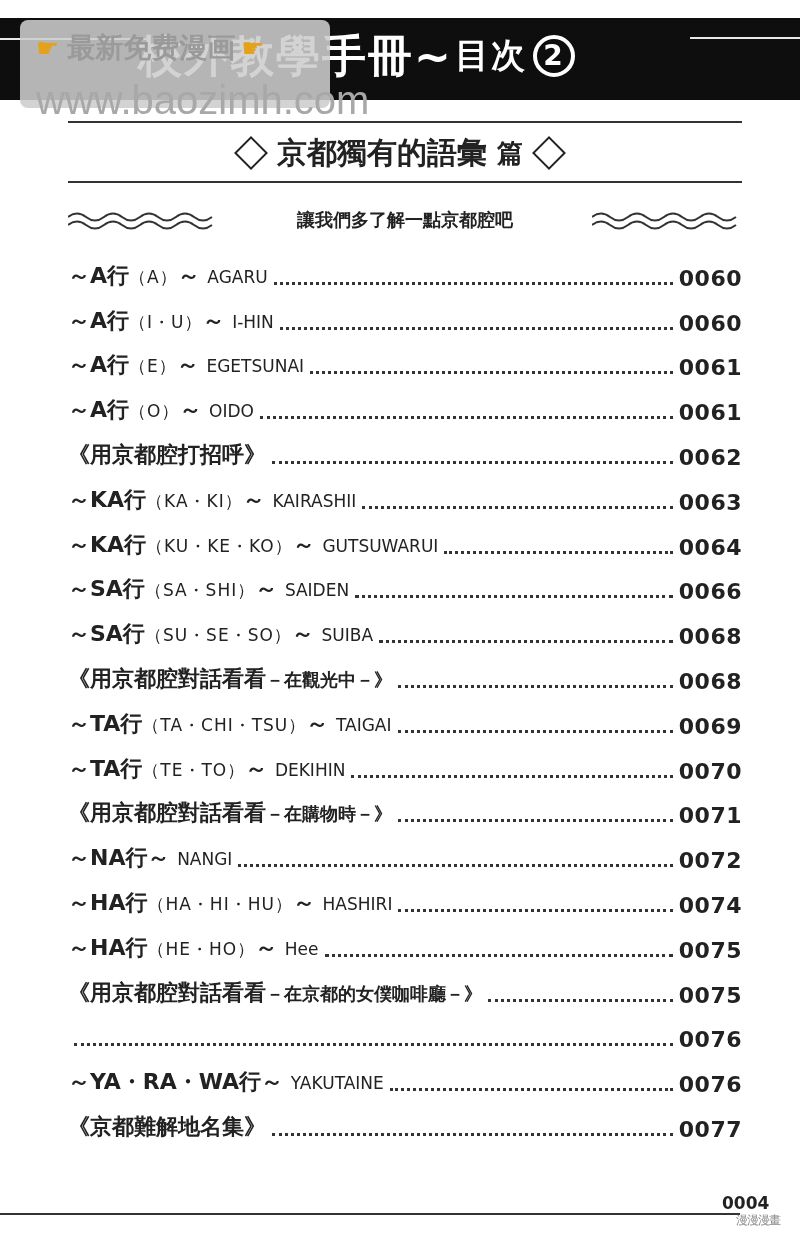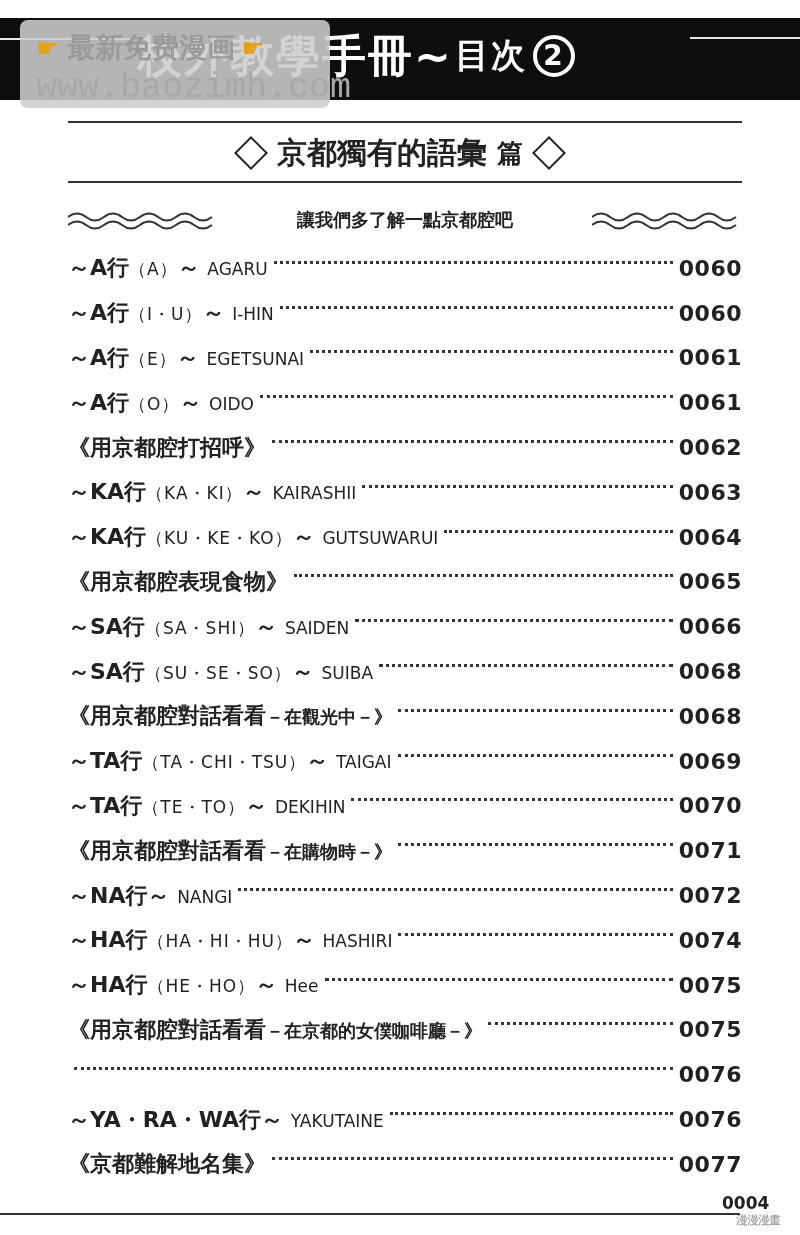--- a/index.html
+++ b/index.html
@@ -32,21 +32,21 @@
 
   
   .watermark {
     position: absolute; left: 20px; top: 20px; width: 310px; height: 88px;
     background: rgba(205,205,205,0.88); border-radius: 8px;
     padding: 10px 0 0 16px;
   }
   .wm-line1 { display: flex; align-items: center; font-size: 28px; color: #9a9a9a; font-weight: bold; height: 36px; white-space: nowrap; }
   .wm-hand { color: #e3a21a; font-size: 26px; margin-right: 8px; }
   .wm-hand2 { color: #e3a21a; font-size: 26px; margin-left: 6px; }
-  .wm-line2 { font-family: Liberation Mono, monospace; font-size: 35px; color: #a8a8a8; margin-top: 2px; white-space: nowrap; }
+  .wm-line2 { font-family: Liberation Sans, sans-serif; font-size: 40px; color: #a8a8a8; margin-top: 12px; white-space: nowrap; }
 
   
   .rule { position: absolute; left: 68px; width: 674px; height: 2px; background: #333; }
   .rule.top { top: 121px; }
   .rule.bottom { top: 181px; }
   .section-title {
     position: absolute; left: 0; top: 128px; width: 800px; height: 50px;
     display: flex; align-items: center; justify-content: center;
     font-size: 30px; font-weight: bold; color: #222; white-space: nowrap;
   }
@@ -60,21 +60,21 @@
   .subtitle {
     position: absolute; left: 68px; top: 202px; width: 674px; height: 36px;
     display: flex; align-items: center; justify-content: space-between;
   }
   .wave { width: 150px; height: 22px; }
   .subtitle-text { font-size: 18px; font-weight: bold; color: #222; white-space: nowrap; }
 
   
   .toc { position: absolute; left: 68px; top: 246px; width: 674px; }
   .toc-row {
-    display: flex; align-items: center; height: 44.8px; white-space: nowrap;
+    display: flex; align-items: flex-end; height: 44.8px; white-space: nowrap;
     color: #222;
   }
   .toc-label { font-size: 22px; font-weight: bold; }
   .toc-label .paren { font-size: 17px; font-weight: normal; letter-spacing: 1px; }
   .toc-label .roma { font-size: 17px; font-weight: normal; }
   .toc-row.special .toc-label { font-size: 22px; font-weight: bold; }
   .toc-row.special .toc-label .sm { font-size: 18px; }
   .toc-dots {
     flex: 1; margin: 0 6px; border-bottom: 3px dotted #333; height: 1px;
     transform: translateY(-6px);
@@ -162,25 +162,20 @@
   <div class="toc-row">
     <span class="toc-label"><span>～KA行</span><span class="paren">（KA・KI）</span><span>～</span> <span class="roma">KAIRASHII</span></span>
     <span class="toc-dots"></span>
     <span class="toc-page">0063</span>
   </div>
   <div class="toc-row">
     <span class="toc-label"><span>～KA行</span><span class="paren">（KU・KE・KO）</span><span>～</span> <span class="roma">GUTSUWARUI</span></span>
     <span class="toc-dots"></span>
     <span class="toc-page">0064</span>
   </div>
-  <div class="toc-row special">
-    <span class="toc-label"><span>《用京都腔表現食物》</span><span class="sm"></span></span>
-    <span class="toc-dots"></span>
-    <span class="toc-page">0065</span>
-  </div>
   <div class="toc-row">
     <span class="toc-label"><span>～SA行</span><span class="paren">（SA・SHI）</span><span>～</span> <span class="roma">SAIDEN</span></span>
     <span class="toc-dots"></span>
     <span class="toc-page">0066</span>
   </div>
   <div class="toc-row">
     <span class="toc-label"><span>～SA行</span><span class="paren">（SU・SE・SO）</span><span>～</span> <span class="roma">SUIBA</span></span>
     <span class="toc-dots"></span>
     <span class="toc-page">0068</span>
   </div>

